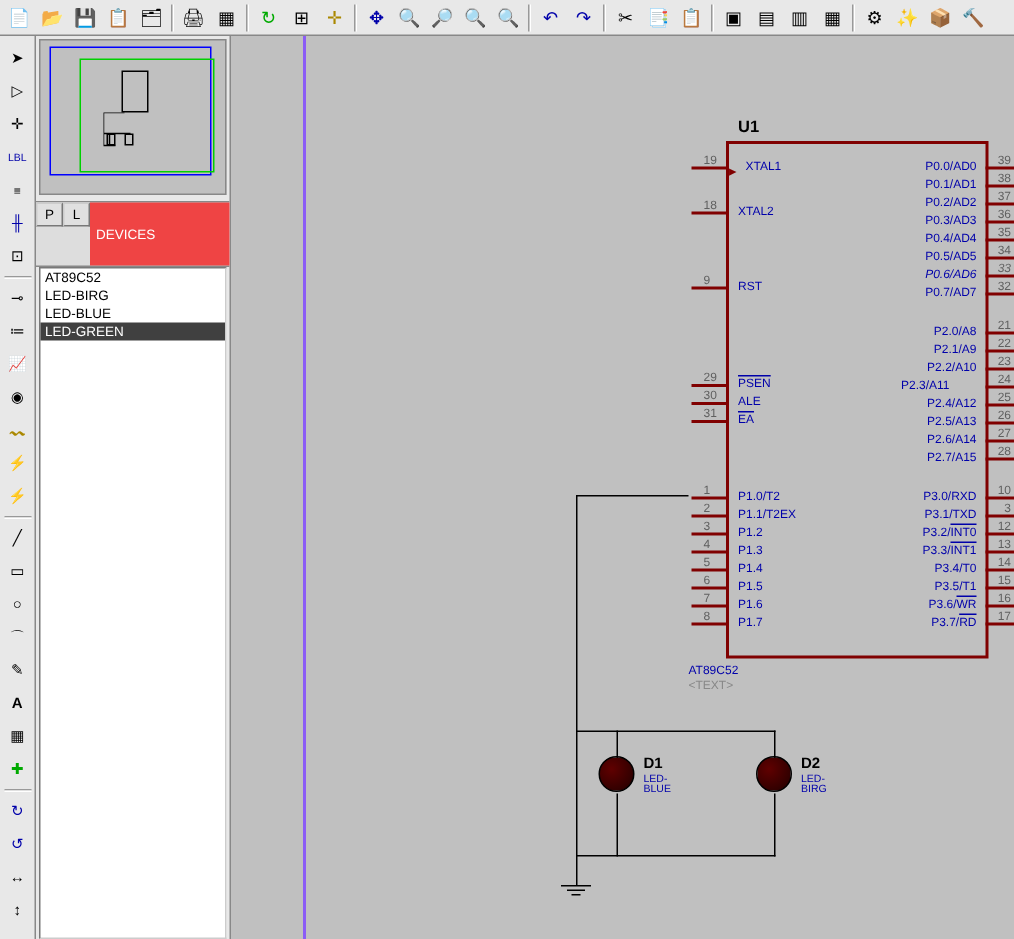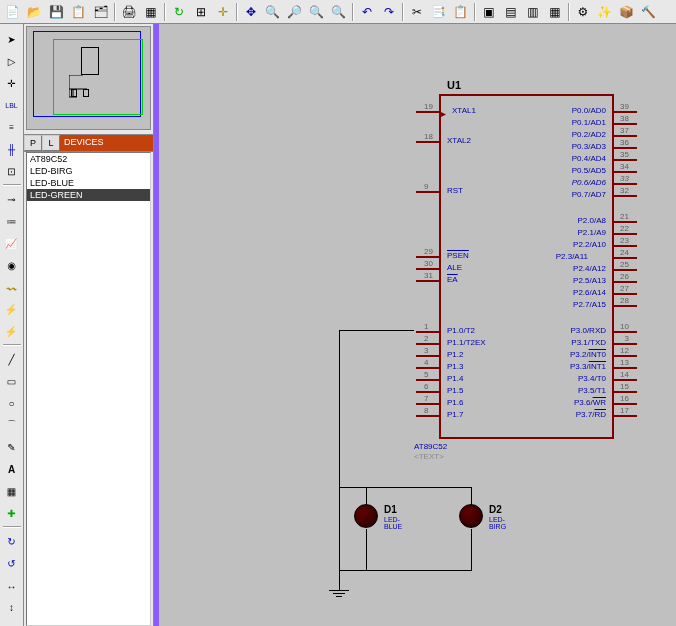--- a/index.html
+++ b/index.html
@@ -12,25 +12,25 @@
 .ltbtn { width: 20px; height: 20px; margin: 1px 0; display: flex; align-items: center; justify-content: center; font-size: 10px; cursor: pointer; }
 .lsep { width: 18px; height: 2px; border-top: 1px solid #999; border-bottom: 1px solid #fff; margin: 2px 0; }
 .side-panel { width: 130px; background: #e8e8e8; border-right: 1px solid #888; display: flex; flex-direction: column; }
 .overview { height: 104px; border: 1px solid #888; background: #c0c0c0; margin: 2px; position: relative; }
 .ov-blue { position: absolute; left: 6px; top: 4px; width: 108px; height: 86px; border: 1px solid #0000ff; }
 .ov-green { position: absolute; left: 26px; top: 12px; width: 90px; height: 76px; border: 1px solid #00d000; }
 .ov-chip { position: absolute; left: 54px; top: 20px; width: 18px; height: 28px; border: 1px solid #000; }
 .ov-led { position: absolute; left: 38px; top: 52px; width: 6px; height: 8px; border: 1px solid #000; }
 .dev-header { display: flex; background: #ddd; border-top: 1px solid #888; border-bottom: 1px solid #888; margin-top: 2px; }
 .dev-btn { width: 18px; height: 16px; border: 1px outset #ccc; background: #e0e0e0; font-size: 9px; text-align: center; line-height: 14px; cursor: pointer; }
-.dev-label { flex: 1; background: #c2410c; color: #fff; font-size: 9px; padding: 2px 4px; }
+.dev-label { flex: 1; background: #ef4444; color: #fff; font-size: 9px; padding: 16px 4px; }
 .dev-list { flex: 1; background: #fff; border: 1px inset #ccc; margin: 0 2px; font-size: 9px; }
 .dev-item { padding: 1px 3px; cursor: pointer; }
 .dev-item.sel { background: #404040; color: #fff; }
-.canvas { flex: 1; background: #c0c0c0; position: relative; overflow: hidden; border-left: 5px solid #8b5cf6; }
+.canvas { flex: 1; background: #c0c0c0; position: relative; overflow: hidden; border-left: 2px solid #8b5cf6; margin-left: 48px; }
 .chip { position: absolute; left: 280px; top: 70px; }
 .chip-label { position: absolute; left: 288px; top: 55px; font-size: 11px; font-weight: bold; }
 .chip-body { width: 175px; height: 345px; border: 2px solid #800000; position: relative; }
 .pin-left { position: absolute; display: flex; align-items: center; }
 .pin-right { position: absolute; display: flex; align-items: center; }
 .pin-num { font-size: 8px; color: #606060; position: absolute; top: -9px; }
 .pin-line { width: 25px; height: 2px; background: #800000; }
 .pin-name { font-size: 8px; color: #0000aa; margin: 0 3px; }
 .inv-bar { text-decoration: overline; }
 .chip-footer { position: absolute; left: 255px; top: 418px; font-size: 8px; color: #0000aa; }

